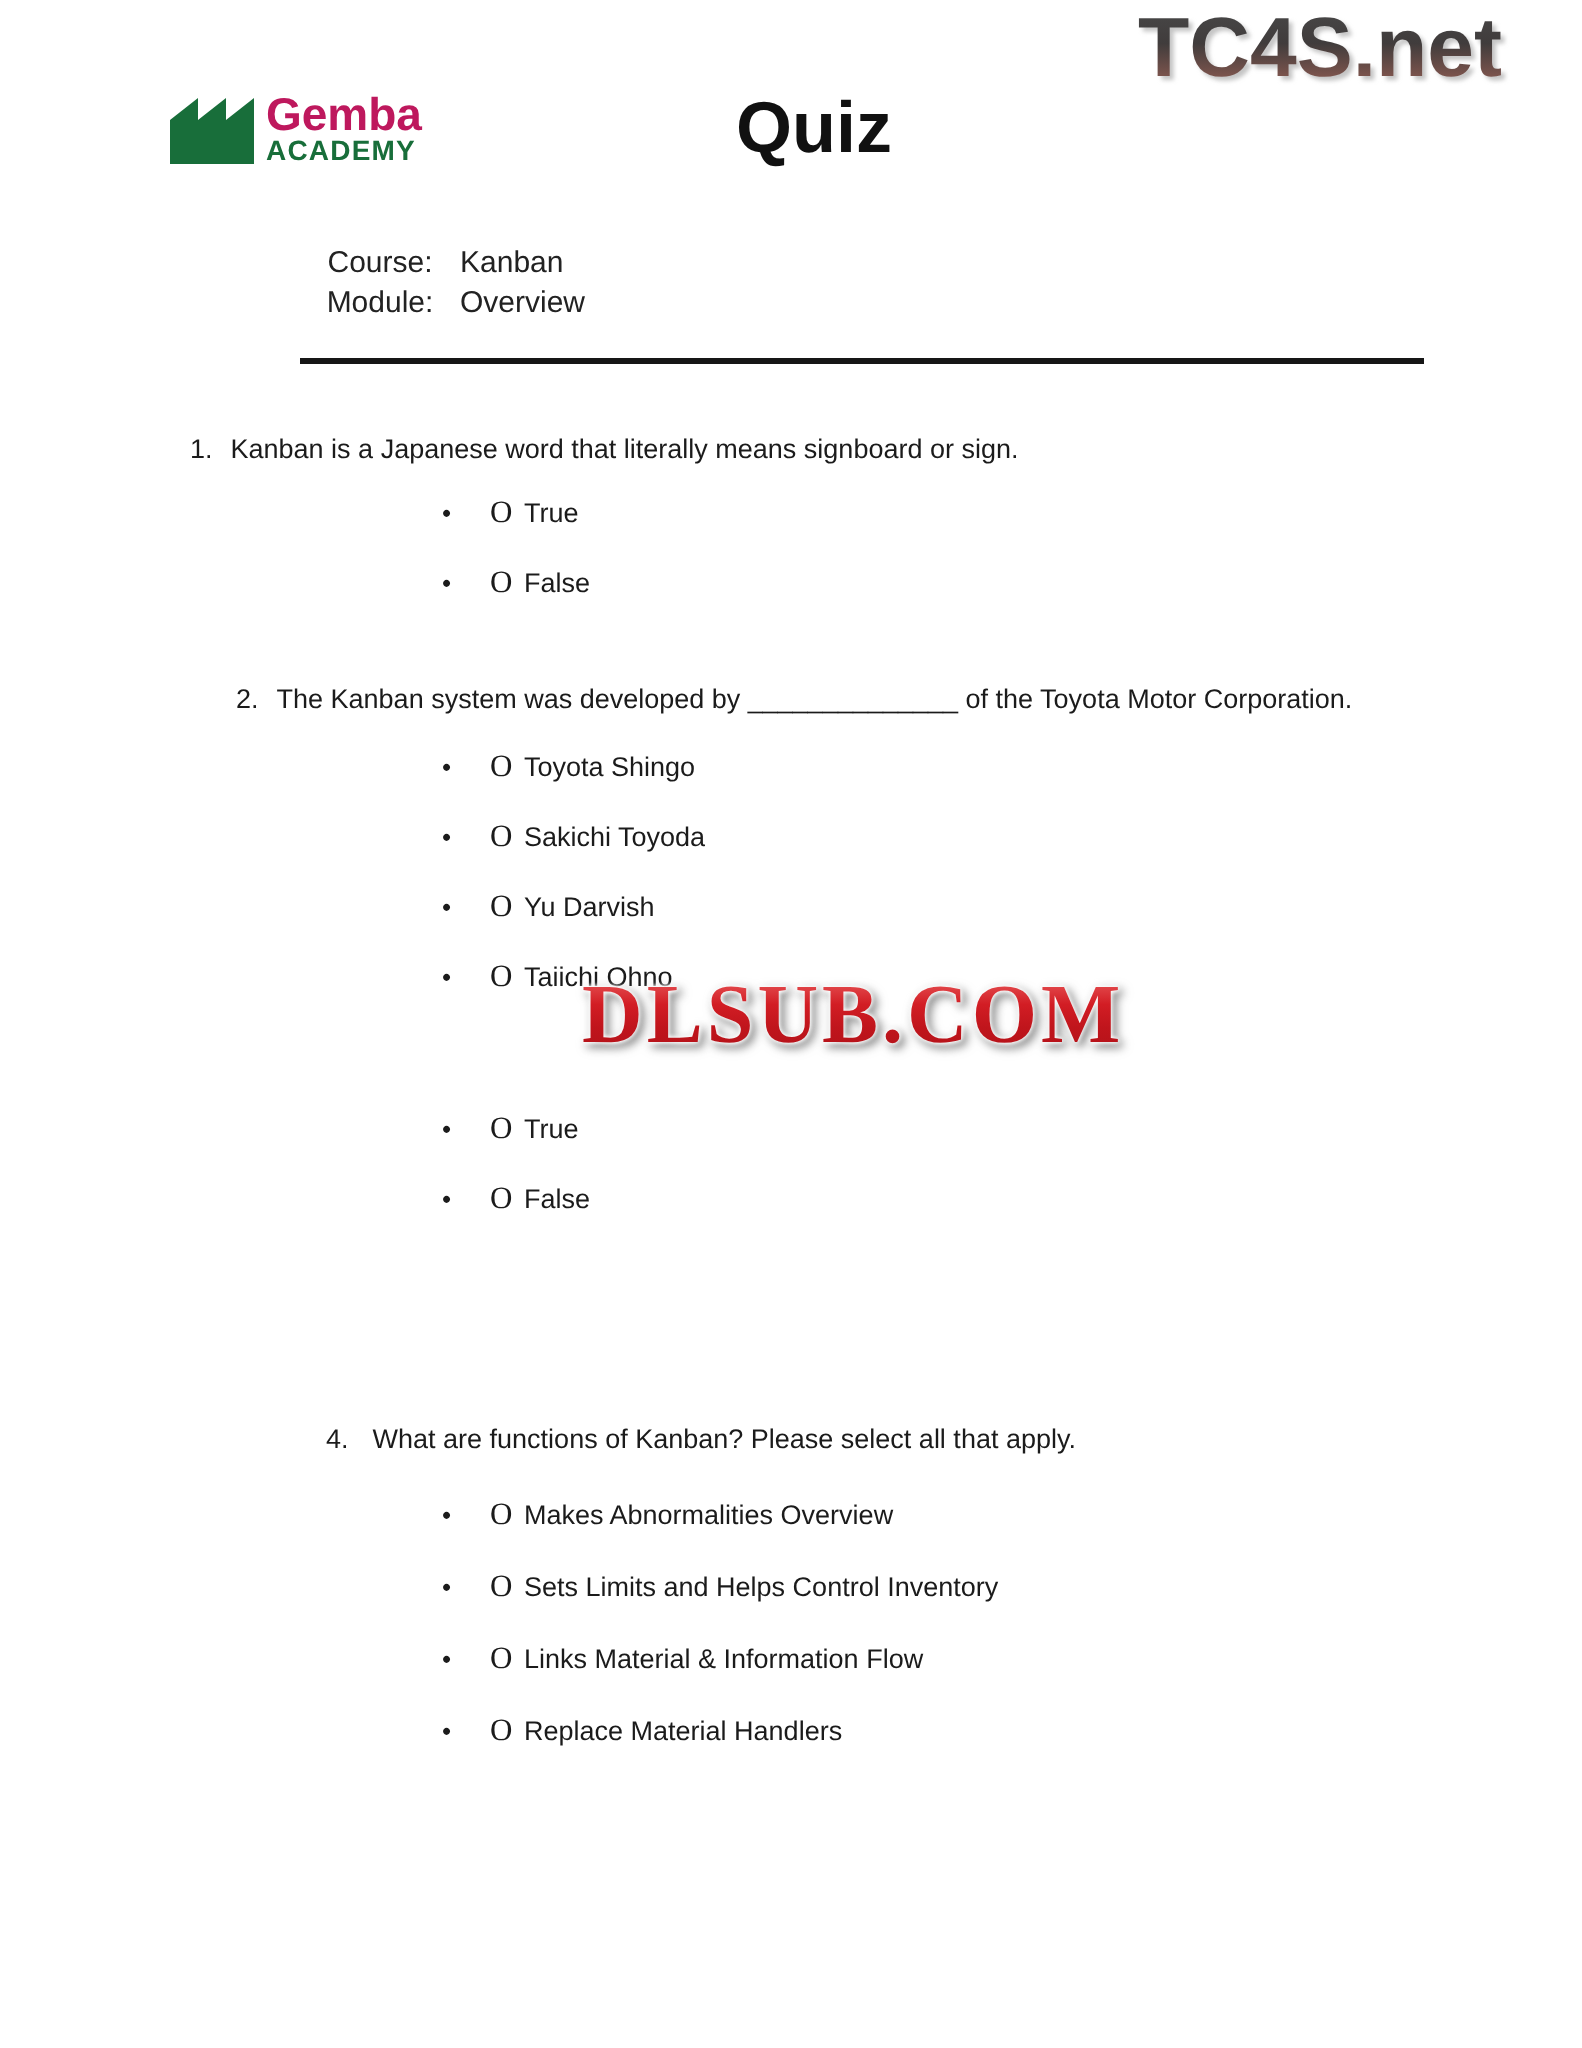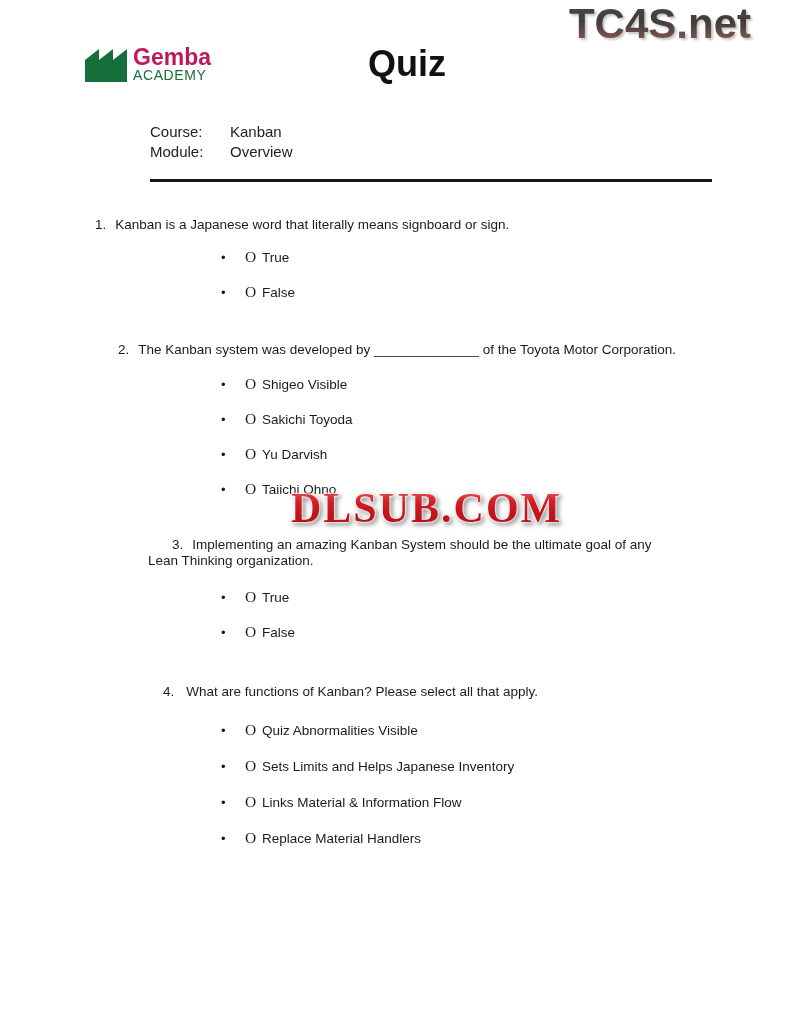--- a/index.html
+++ b/index.html
@@ -15,42 +15,42 @@
     font-size:42px; font-weight:bold; line-height:48px; letter-spacing:0px;
     background:linear-gradient(180deg,#4a4a4a 0%,#403c3c 45%,#7c544d 80%,#9e7f75 100%);
     -webkit-background-clip:text; background-clip:text; color:transparent;
     filter:drop-shadow(2px 2px 1px rgba(150,150,150,0.55));
   }
 
   
   .logo { position:absolute; left:50px; top:45px; display:flex; gap:4px; align-items:flex-start; }
   .logo-text { padding-top:2px; }
   .gemba   { font-size:23px; font-weight:bold; color:#be185d; line-height:21px; }
-  .academy { font-size:14px; font-weight:normal; color:#186e3a; line-height:14px; letter-spacing:0.6px; }
+  .academy { font-size:14px; font-weight:bold; color:#186e3a; line-height:14px; letter-spacing:0.6px; }
 
   .title {
     position:absolute; left:372px; top:44px; transform:translateX(-50%);
     font-size:36px; font-weight:bold; color:#111; line-height:40px;
   }
 
   
-  .meta { position:absolute; left:115px; top:122px; font-size:15px; color:#222; }
+  .meta { position:absolute; left:115px; top:122px; font-size:15px; color:#222;text-align:center; }
   .meta-row { display:flex; line-height:20px; }
   .meta-label { width:80px; }
 
   .divider { position:absolute; left:115px; top:179px; width:562px; height:3px; background:#161616; }
 
   
   .question { position:absolute; left:0; right:0; font-size:13.5px; color:#1b1b1b; }
   .q-text { margin:0; line-height:16px; }
   .qnum { margin-right:9px; }
   .q1 { top:217px; } .q1 .q-text { padding-left:60px; }
   .q2 { top:342px; } .q2 .q-text { padding-left:83px; }
   .q3 { top:537px; } .q3 .q-text { padding-left:113px; text-indent:24px; width:527px; }
-  .q4 { top:684px; } .q4 .q-text { padding-left:128px; }
+  .q4 { top:712px; } .q4 .q-text { padding-left:128px; }
   .q4 .qnum { margin-right:12px; }
 
   .opts { }
   .q1 .opts { margin-top:16px; }
   .q2 .opts { margin-top:18px; }
   .q3 .opts { margin-top:20px; }
   .q4 .opts { margin-top:22px; }
   .option-row { display:flex; align-items:baseline; padding-left:186px; height:16px; line-height:16px; }
   .option-row + .option-row { margin-top:19px; }
   .q4 .option-row + .option-row { margin-top:20px; }
@@ -128,21 +128,21 @@
       </div>
     </div>
   </div>
 
   <div class="question q2">
     <p class="q-text"><span class="qnum">2.</span><span>The Kanban system was developed by ______________ of the Toyota Motor Corporation.</span></p>
     <div class="opts">
       <div class="option-row">
         <span class="bullet">•</span>
         <span class="radio">O</span>
-        <span class="option-label">Shigeo Visible</span>
+        <span class="option-label">Toyota Shingo</span>
       </div>
       <div class="option-row">
         <span class="bullet">•</span>
         <span class="radio">O</span>
         <span class="option-label">Sakichi Toyoda</span>
       </div>
       <div class="option-row">
         <span class="bullet">•</span>
         <span class="radio">O</span>
         <span class="option-label">Yu Darvish</span>
@@ -151,47 +151,46 @@
         <span class="bullet">•</span>
         <span class="radio">O</span>
         <span class="option-label">Taiichi Ohno</span>
       </div>
     </div>
   </div>
 
   <div class="dlsub">DLSUB.COM</div>
 
   <div class="question q3">
-    <p class="q-text"><span class="qnum">3.</span><span>Implementing an amazing Kanban System should be the ultimate goal of any Lean Thinking organization.</span></p>
     <div class="opts">
       <div class="option-row">
         <span class="bullet">•</span>
         <span class="radio">O</span>
         <span class="option-label">True</span>
       </div>
       <div class="option-row">
         <span class="bullet">•</span>
         <span class="radio">O</span>
         <span class="option-label">False</span>
       </div>
     </div>
   </div>
 
   <div class="question q4">
     <p class="q-text"><span class="qnum">4.</span><span>What are functions of Kanban?  Please select all that apply.</span></p>
     <div class="opts">
       <div class="option-row">
         <span class="bullet">•</span>
         <span class="radio">O</span>
-        <span class="option-label">Quiz Abnormalities Visible</span>
-      </div>
-      <div class="option-row">
-        <span class="bullet">•</span>
-        <span class="radio">O</span>
-        <span class="option-label">Sets Limits and Helps Japanese Inventory</span>
+        <span class="option-label">Makes Abnormalities Overview</span>
+      </div>
+      <div class="option-row">
+        <span class="bullet">•</span>
+        <span class="radio">O</span>
+        <span class="option-label">Sets Limits and Helps Control Inventory</span>
       </div>
       <div class="option-row">
         <span class="bullet">•</span>
         <span class="radio">O</span>
         <span class="option-label">Links Material &amp; Information Flow</span>
       </div>
       <div class="option-row">
         <span class="bullet">•</span>
         <span class="radio">O</span>
         <span class="option-label">Replace Material Handlers</span>

